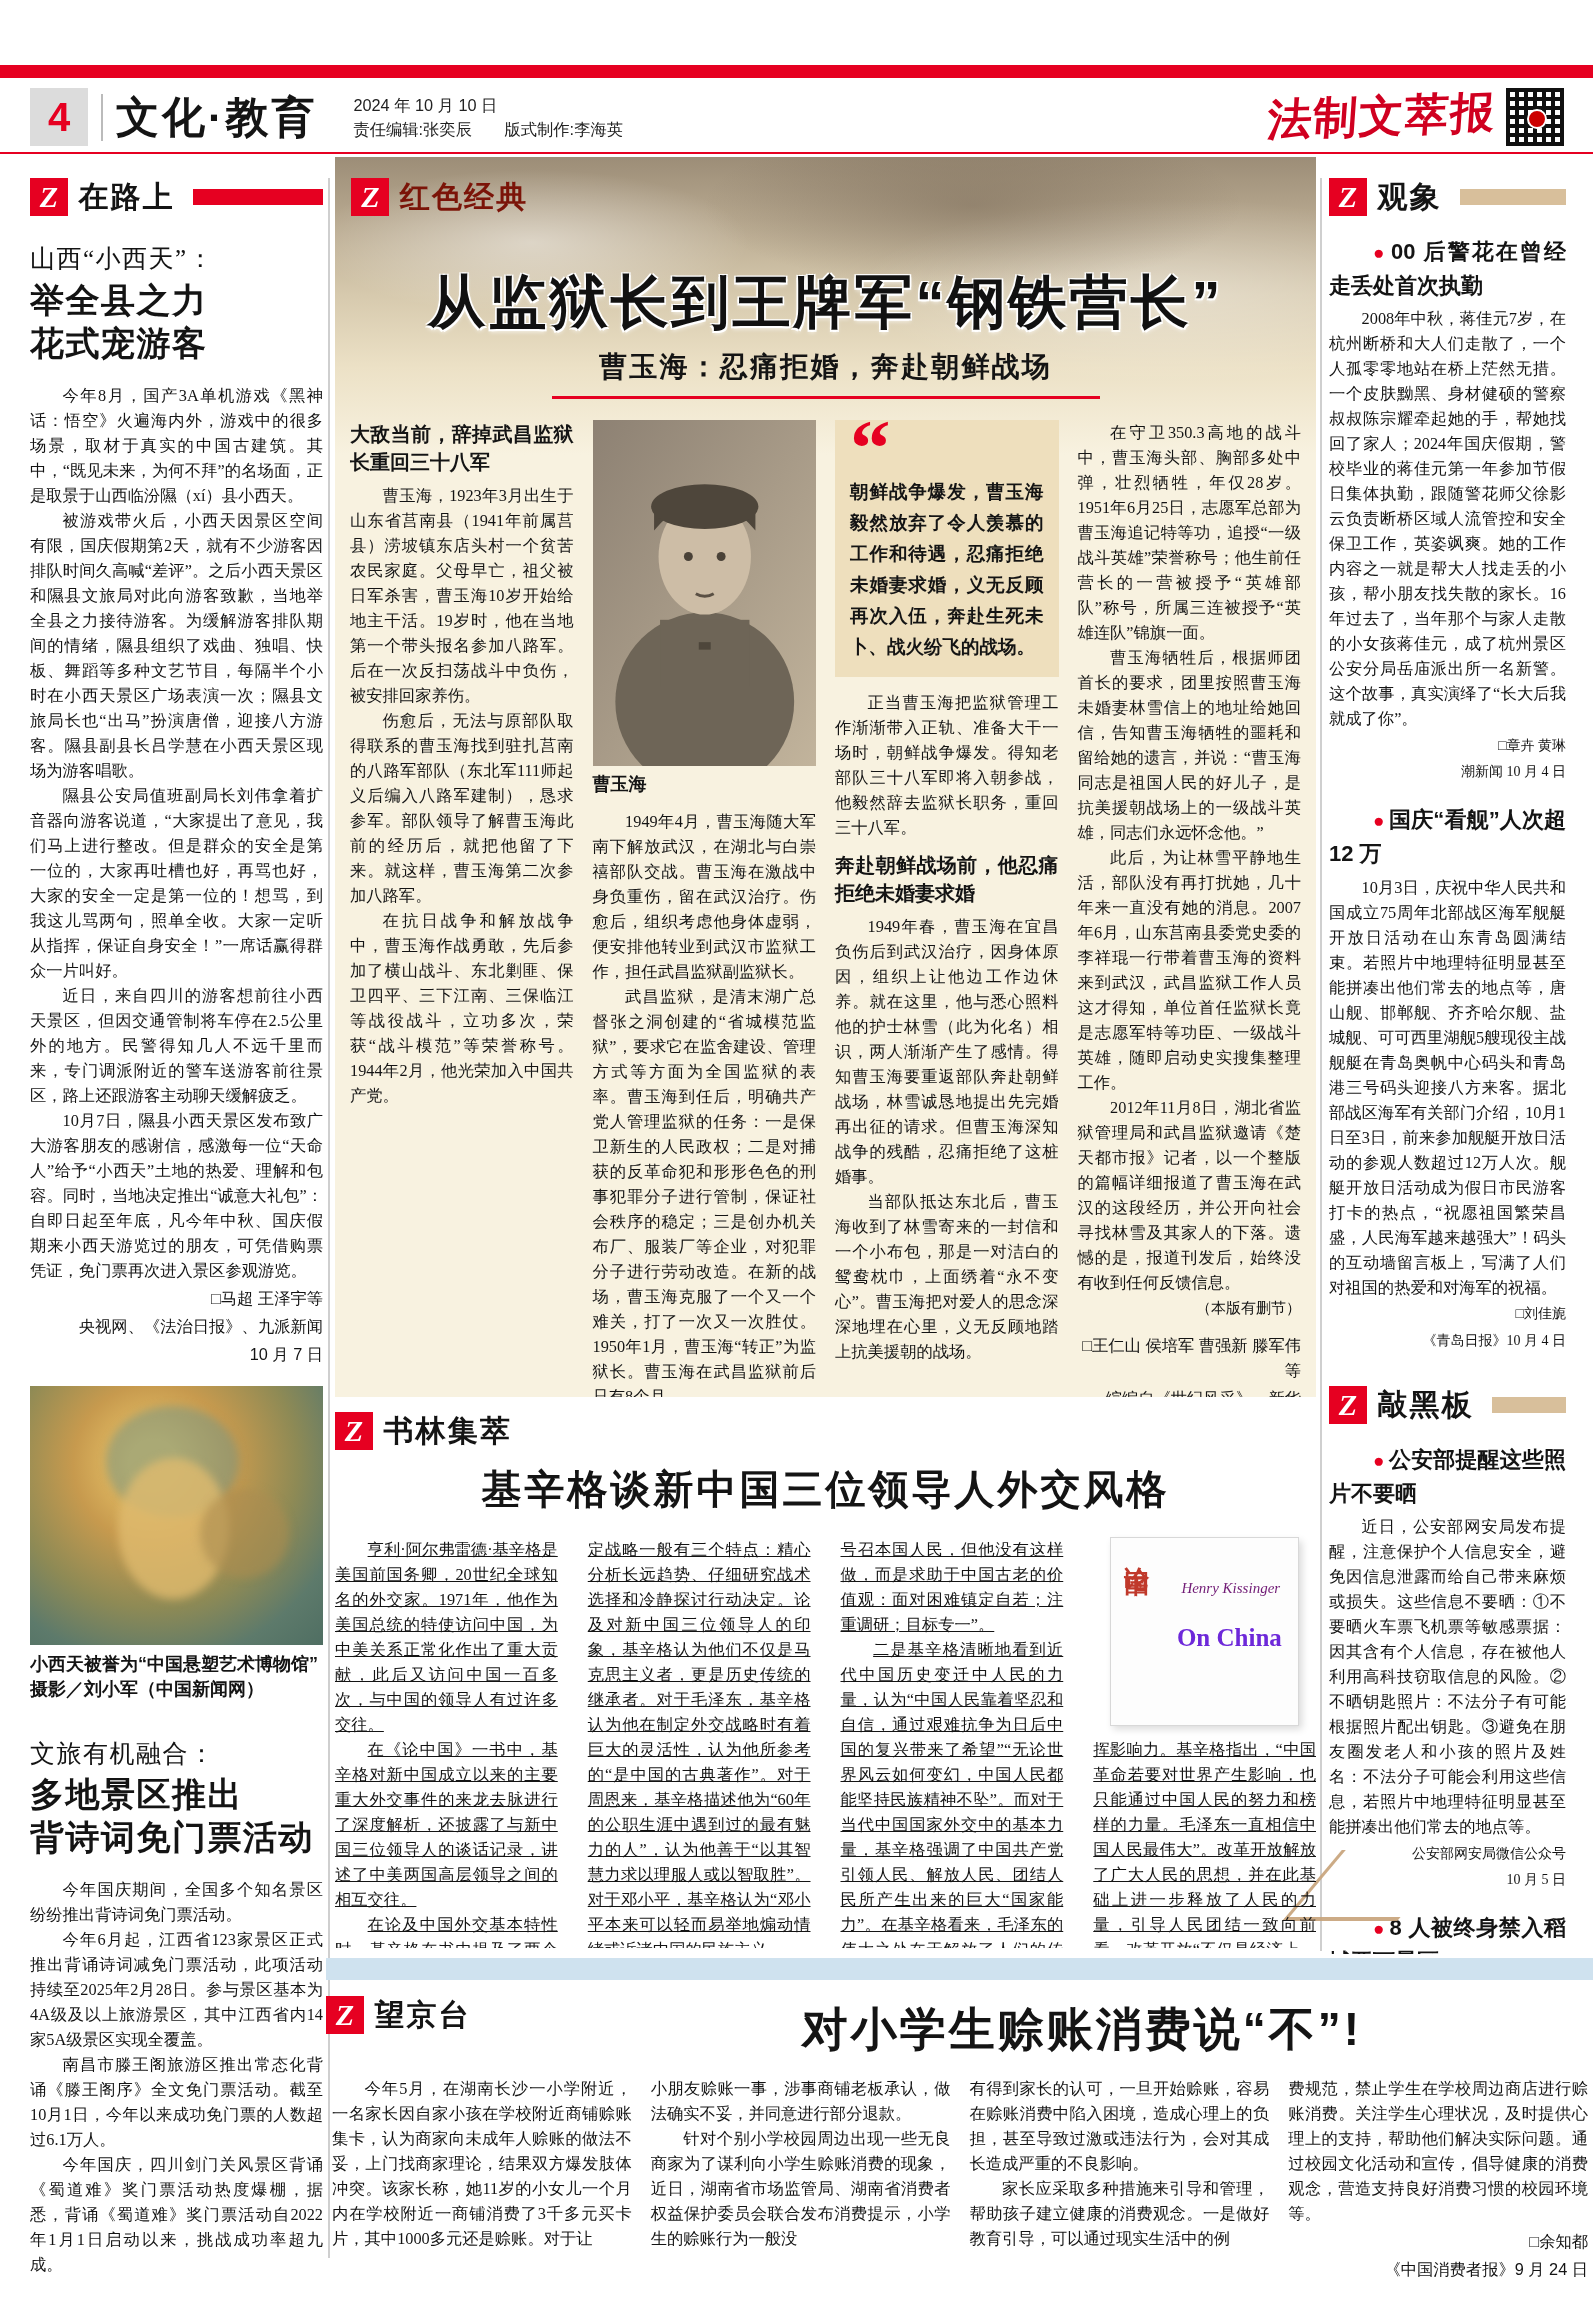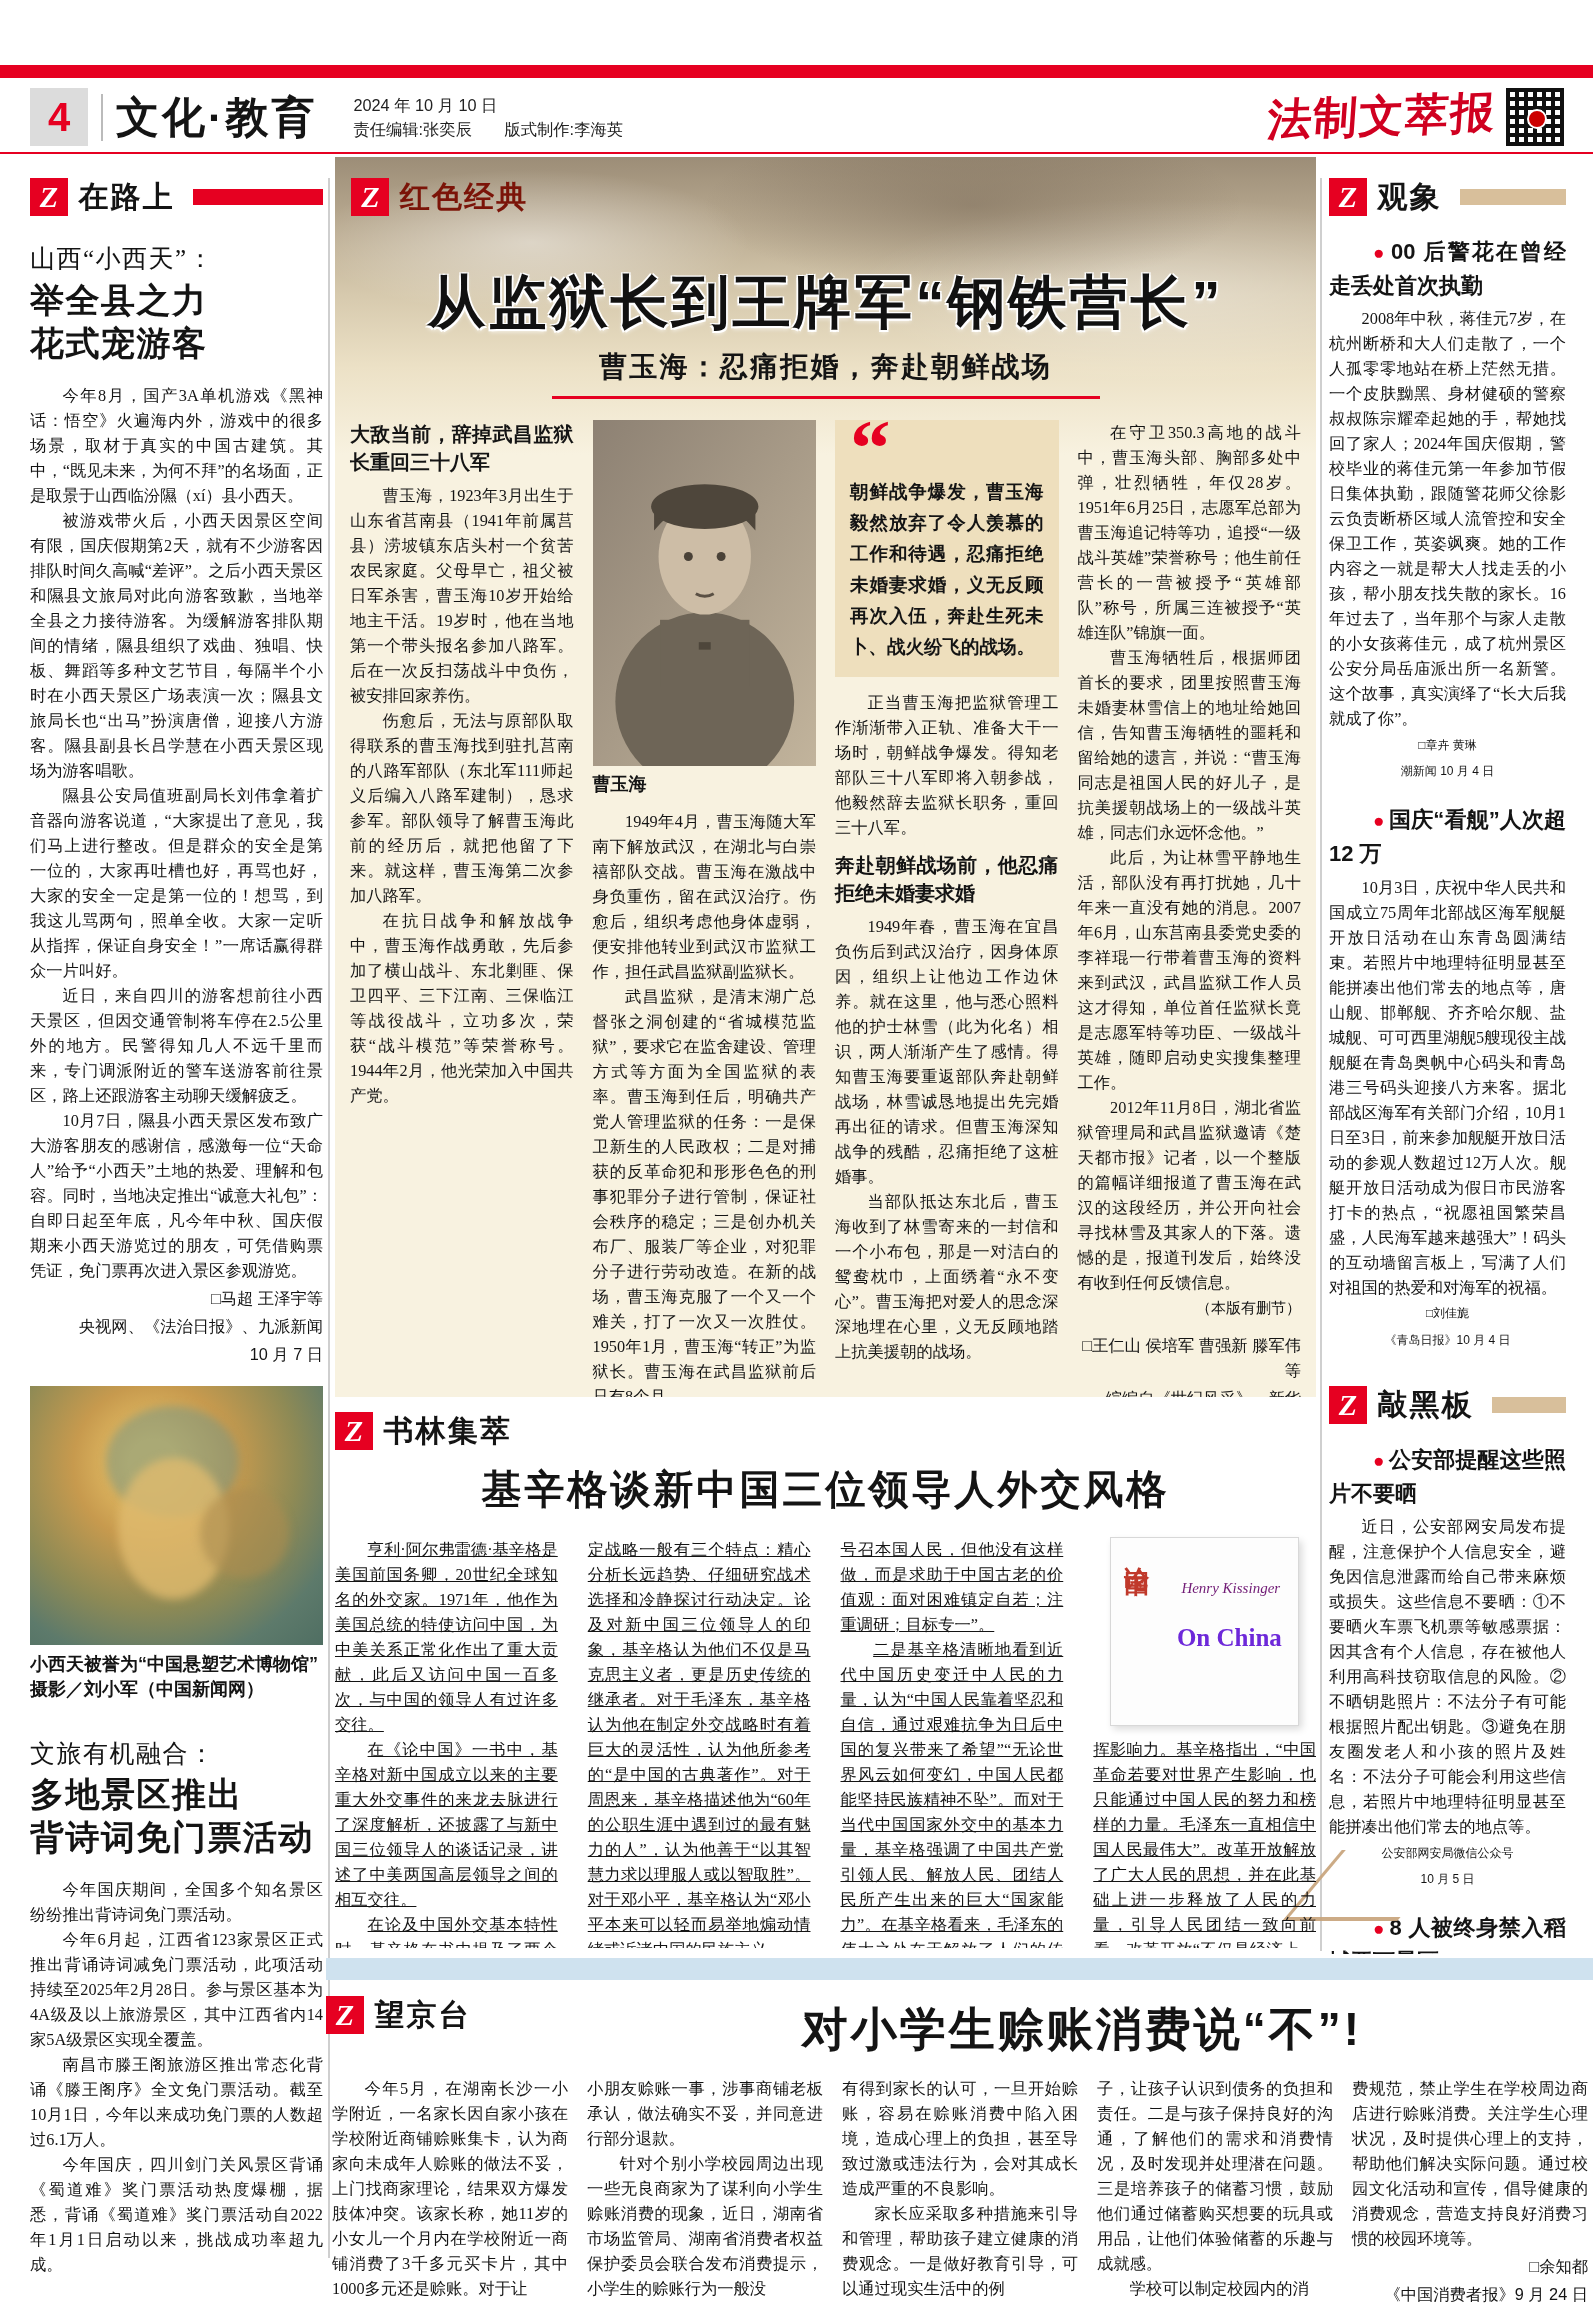--- a/index.html
+++ b/index.html
@@ -65,21 +65,21 @@
   .mcap{font:bold 18px/25px "Liberation Sans",sans-serif;margin:6px 0 12px;}
   .pull{background:#eede bd;background:#eedfbd;padding:13.3px 15px 15px;margin-bottom:13.3px;}
   .pull .qm{color:#e60021;font:bold 81px/30px "Liberation Serif",serif;display:block;height:43px;}
   .pull p{margin:0;font:bold 18.5px/31px "Liberation Sans",sans-serif;text-align:justify;}
   .mnote{text-align:right;font-size:15px;margin-top:4.4px;}
   
   .rightcol{position:absolute;left:1329px;top:178px;width:237px;height:1776px;overflow:hidden;}
   .r-art{margin-top:19px;}
   .r-title{margin:0 0 4.4px;text-indent:2em;font:bold 22px/33px "Liberation Sans",sans-serif;text-align:justify;}
   .r-title .dot{color:#e60021;font-size:19px;margin-right:4.4px;}
-  .r-src{margin:1.5px 0 0;text-align:center;font-size:12px;line-height:25px;font-family:Liberation Sans, sans-serif;}
+  .r-src{margin:1.5px 0 0;text-align:right;font-size:14px;line-height:25px;font-family:Liberation Serif, serif;}
   .r-sect2{margin-top:33px;}
   .corner{position:absolute;left:1312px;top:1850px;width:111px;height:67px;border-left:4.4px solid #c7a37a;border-bottom:4.4px solid #c7a37a;transform:skewX(-40deg);opacity:.9;}
   
   .books{position:absolute;left:335px;top:1412px;width:981px;height:536px;overflow:hidden;}
   .bhead{text-align:center;font:bold 40px/52px "Liberation Sans",sans-serif;letter-spacing:3px;margin-top:13.3px;}
   .bcols{display:flex;gap:30px;margin-top:22px;text-decoration:underline;}
   .bcol{flex:1;min-width:0;}
   .bookcover{width:187px;height:187px;margin:0 auto 10.4px;background:#fdfdfd;border:0.7px solid #d8d8d8;box-shadow:3px 4.4px 7.4px rgba(0,0,0,.15);position:relative;}
   .bc-cn{position:absolute;left:12px;top:9px;writing-mode:vertical-rl;color:#c0392b;font:bold 25px/27px "Liberation Serif",serif;letter-spacing:3px;}
   .bc-author{position:absolute;right:18px;top:41px;color:#701a75;font:italic 15px/19px "Liberation Serif",serif;text-align:center;}
@@ -318,24 +318,20 @@
       </div>
       <div class="wcol">
         <p class="para" style="text-indent:0;">小朋友赊账一事，涉事商铺老板承认，做法确实不妥，并同意进行部分退款。</p>
         <p class="para">针对个别小学校园周边出现一些无良商家为了谋利向小学生赊账消费的现象，近日，湖南省市场监管局、湖南省消费者权益保护委员会联合发布消费提示，小学生的赊账行为一般没</p>
       </div>
       <div class="wcol">
         <p class="para" style="text-indent:0;">有得到家长的认可，一旦开始赊账，容易在赊账消费中陷入困境，造成心理上的负担，甚至导致过激或违法行为，会对其成长造成严重的不良影响。</p>
         <p class="para">家长应采取多种措施来引导和管理，帮助孩子建立健康的消费观念。一是做好教育引导，可以通过现实生活中的例</p>
       </div>
       <div class="wcol">
-        <p class="para" style="text-indent:0;">子，让孩子认识到债务的负担和责任。二是与孩子保持良好的沟通，了解他们的需求和消费情况，及时发现并处理潜在问题。三是培养孩子的储蓄习惯，鼓励他们通过储蓄购买想要的玩具或用品，让他们体验储蓄的乐趣与成就感。</p>
-        <p class="para">学校可以制定校园内的消</p>
-      </div>
-      <div class="wcol">
         <p class="para" style="text-indent:0;">费规范，禁止学生在学校周边商店进行赊账消费。关注学生心理状况，及时提供心理上的支持，帮助他们解决实际问题。通过校园文化活动和宣传，倡导健康的消费观念，营造支持良好消费习惯的校园环境等。</p>
         <p class="sig">□余知都</p>
         <p class="sig">《中国消费者报》9 月 24 日</p>
       </div>
     </div>
   </div>
 
 </div>
 
 

